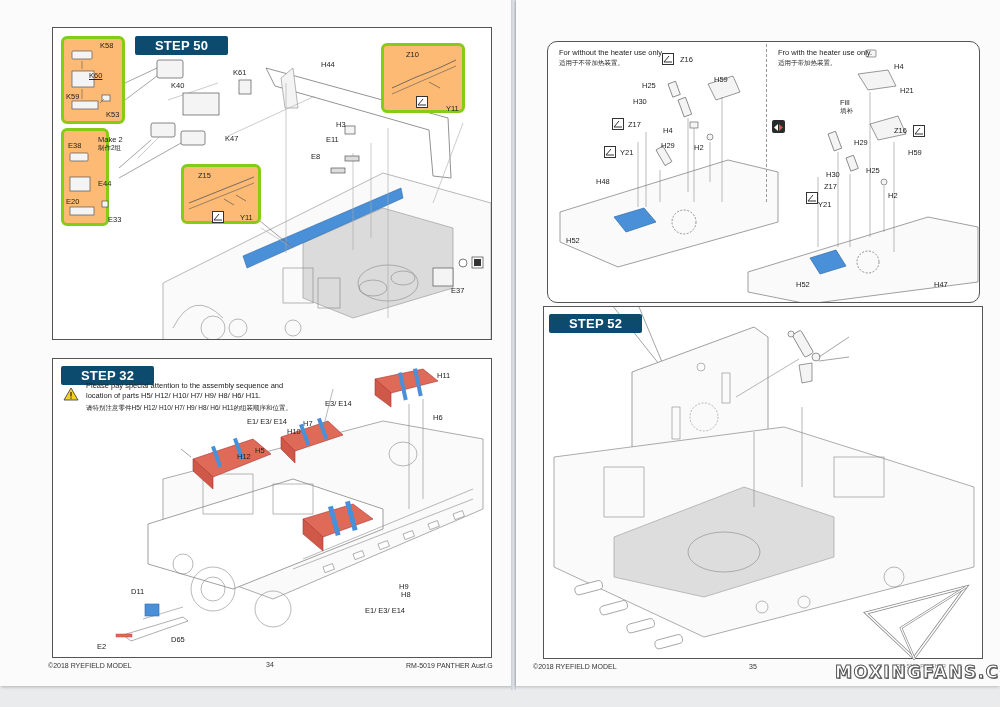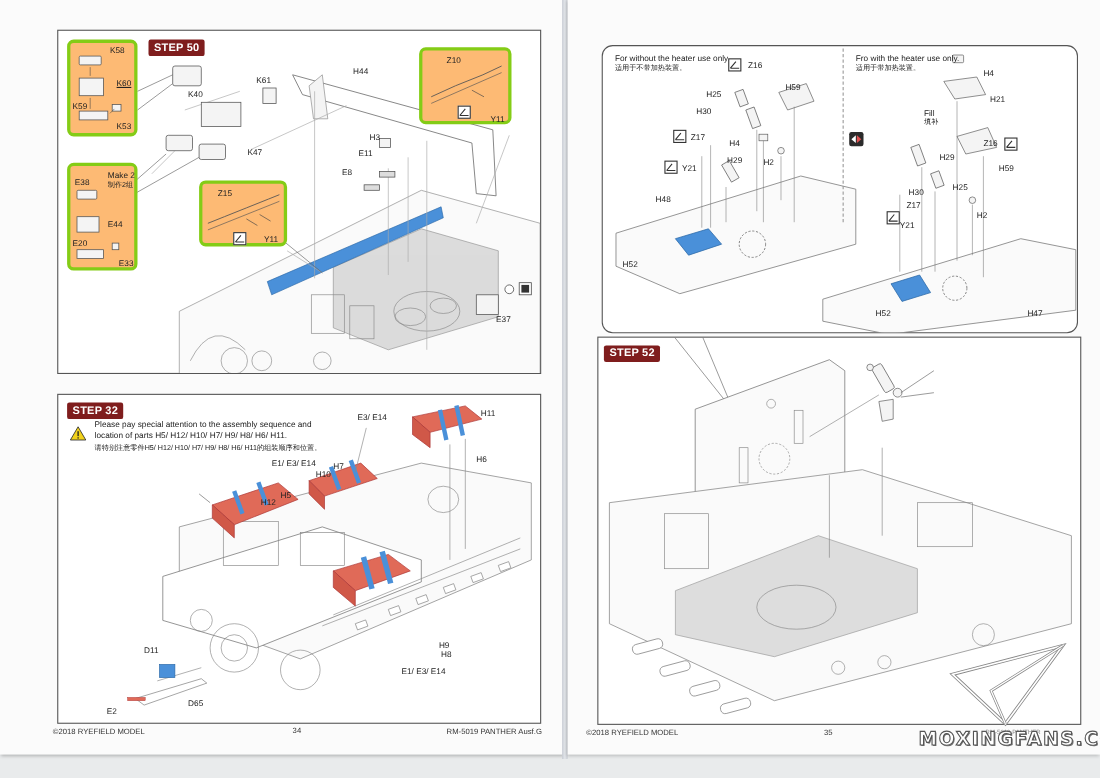--- a/index.html
+++ b/index.html
@@ -8,21 +8,21 @@
 
   .spread { position: absolute; left: 0; top: 0; width: 1000px; height: 707px; background: #e9ebec; }
   .page { position: absolute; top: 0; background: #fbfbfb; }
   .page-left { left: 0; width: 512px; height: 686px; box-shadow: 1px 1px 3px rgba(0,0,0,0.25); }
   .page-right { left: 516px; width: 484px; height: 686px; box-shadow: -1px 1px 3px rgba(0,0,0,0.2); }
   .gutter { position: absolute; left: 511px; top: 0; width: 5px; height: 690px; background: linear-gradient(90deg, #c7cbd3, #e3e6ea, #c9cdd4); }
 
   .panel { position: absolute; border: 1.5px solid #555; background: #fff; overflow: hidden; }
   .panel-rounded { border-radius: 10px; }
 
-  .step-badge { position: absolute; background: #7f1d1d; color: #fff; font-weight: bold; font-size: 10px; padding: 2px 5px; border-radius: 2px; letter-spacing: 0.2px; }
+  .step-badge { position: absolute; background: #0c4a6e; color: #fff; font-weight: bold; font-size: 13px; padding: 2px 20px; border-radius: 2px; letter-spacing: 0.2px; }
 
   .label { position: absolute; font-size: 7.5px; color: #222; white-space: nowrap; }
   .note { position: absolute; font-size: 7.5px; color: #222; line-height: 10px; white-space: nowrap; }
   .note.cn { font-size: 6.5px; }
 
   .inset { position: absolute; border: 3px solid #84cc16; border-radius: 6px; background: #fdba74; }
   .inset-sq { position: absolute; border: 1px solid #777; background: #fff; }
 
   .footer { position: absolute; font-size: 7px; color: #333; white-space: nowrap; }
 
@@ -113,26 +113,26 @@
             <rect x="8" y="62" width="26" height="8"></rect>
             <rect x="38" y="56" width="8" height="6"></rect>
           </g>
           <g stroke="#444" stroke-width="0.5">
               <line x1="18" y1="22" x2="18" y2="30"></line>
               <line x1="18" y1="50" x2="18" y2="60"></line>
               <line x1="36" y1="64" x2="40" y2="60"></line>
             </g>
         </svg>
         <span class="label" style="left:36px; top:2px;">K58</span>
-        <span class="label" style="left:42px; top:32px;text-decoration:underline;">K60</span>
+        <span class="label" style="left:25px; top:32px;text-decoration:underline;">K60</span>
         <span class="label" style="left:2px; top:53px;">K59</span>
         <span class="label" style="left:42px; top:71px;">K53</span>
       </div>
 
-      <div class="inset" style="left:8px; top:120px; width:64px; height:98px;text-align:right;">
+      <div class="inset" style="left:8px; top:100px; width:48px; height:98px;text-align:right;">
         <svg width="64" height="98" style="position:absolute;left:0;top:0;">
           <g fill="#f4f4f4" stroke="#555" stroke-width="0.7">
             <rect x="6" y="22" width="18" height="8" rx="1"></rect>
             <rect x="6" y="46" width="20" height="14"></rect>
             <rect x="6" y="76" width="24" height="8"></rect>
             <rect x="38" y="70" width="6" height="6"></rect>
           </g>
         </svg>
         <span class="label" style="left:34px; top:4px;">Make 2</span>
         <span class="label" style="left:34px; top:13px; font-size:6.5px;">制作2组</span>
@@ -252,21 +252,21 @@
       <svg class="warn-icon" viewBox="0 0 16 14" style="left:10px; top:28px;">
         <polygon points="8,1 15,13 1,13" fill="#f2d21a" stroke="#333" stroke-width="0.8"></polygon>
         <rect x="7.4" y="5" width="1.2" height="4.5" fill="#222"></rect>
         <rect x="7.4" y="10.5" width="1.2" height="1.2" fill="#222"></rect>
       </svg>
       <div class="note" style="left:33px; top:22px;">Please pay special attention to the assembly sequence and</div>
       <div class="note" style="left:33px; top:32px;">location of parts H5/ H12/ H10/ H7/ H9/ H8/ H6/ H11.</div>
       <div class="note cn" style="left:33px; top:44px;">请特别注意零件H5/ H12/ H10/ H7/ H9/ H8/ H6/ H11的组装顺序和位置。</div>
 
 
-      <span class="label" style="left:272px; top:16px;">E3/ E14</span>
+      <span class="label" style="left:272px; top:40px;">E3/ E14</span>
       <span class="label" style="left:384px; top:12px;">H11</span>
       <span class="label" style="left:380px; top:54px;">H6</span>
       <span class="label" style="left:194px; top:58px;">E1/ E3/ E14</span>
       <span class="label" style="left:250px; top:60px;">H7</span>
       <span class="label" style="left:234px; top:68px;">H10</span>
       <span class="label" style="left:202px; top:87px;">H5</span>
       <span class="label" style="left:184px; top:93px;">H12</span>
       <span class="label" style="left:346px; top:223px;">H9</span>
       <span class="label" style="left:348px; top:231px;">H8</span>
       <span class="label" style="left:312px; top:247px;">E1/ E3/ E14</span>

